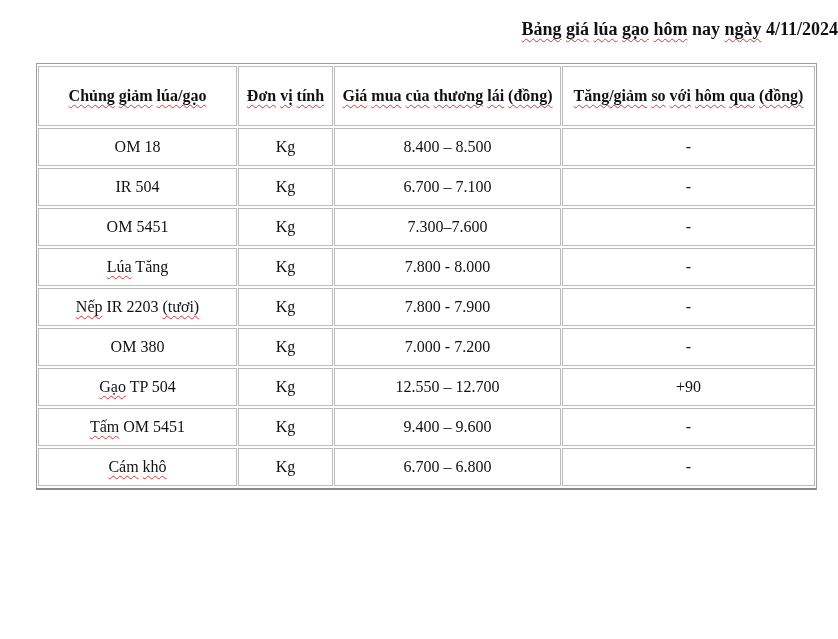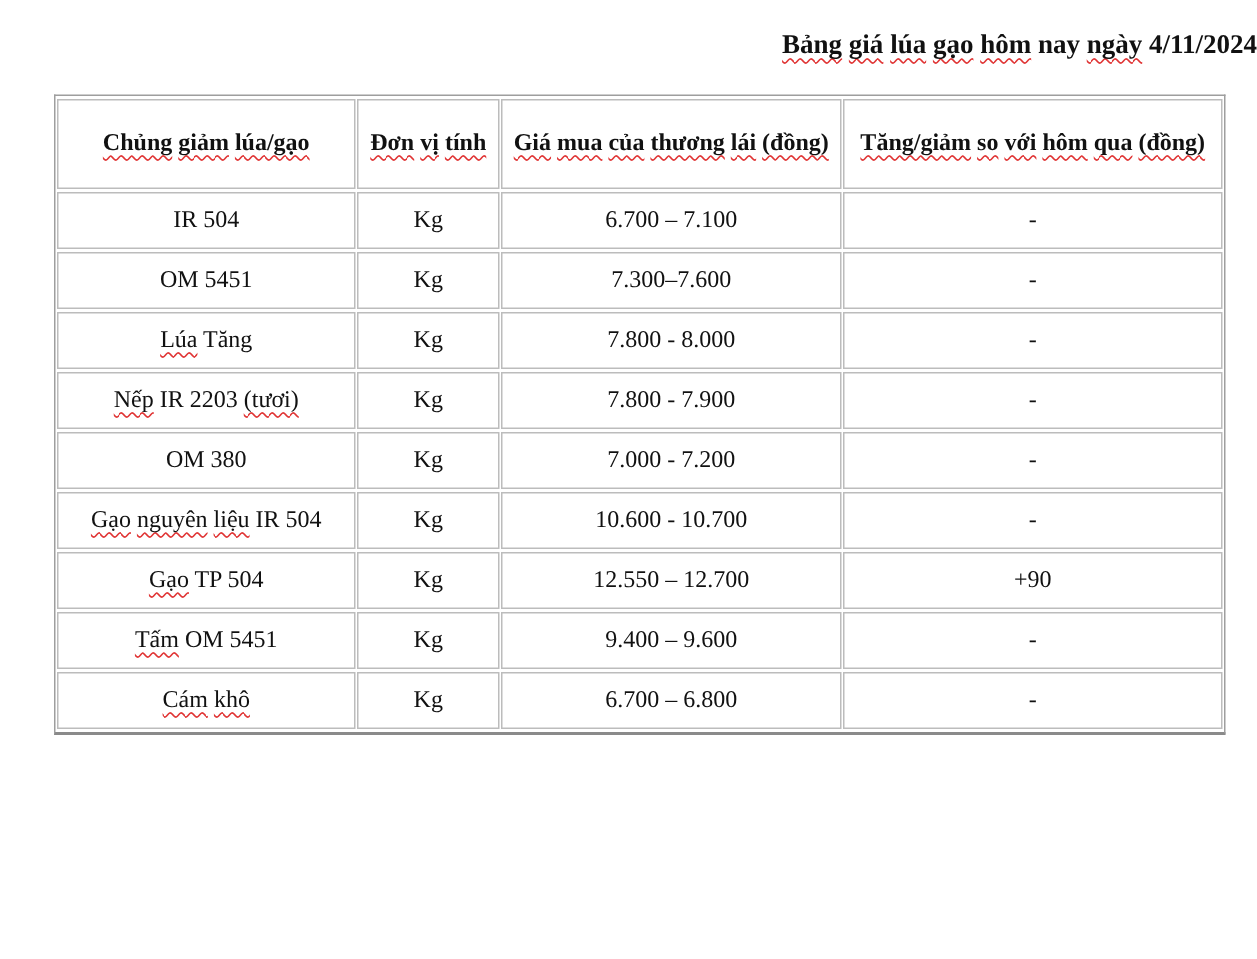--- a/index.html
+++ b/index.html
@@ -75,20 +75,26 @@
     <thead>
       <tr>
         <th><span class="sp">Chủng</span> <span class="sp">giảm</span> <span class="sp">lúa/gạo</span></th>
         <th><span class="sp">Đơn</span> <span class="sp">vị</span> <span class="sp">tính</span></th>
         <th><span class="sp">Giá</span> <span class="sp">mua</span> <span class="sp">của</span> <span class="sp">thương</span> <span class="sp">lái</span> <span class="sp">(đồng)</span></th>
         <th><span class="sp">Tăng/giảm</span> <span class="sp">so</span> <span class="sp">với</span> <span class="sp">hôm</span> <span class="sp">qua</span> <span class="sp">(đồng)</span></th>
       </tr>
     </thead>
     <tbody>
         <tr>
+          <td><span>OM 18</span></td>
+          <td>Kg</td>
+          <td>8.400 – 8.500</td>
+          <td>-</td>
+        </tr>
+        <tr>
           <td><span>IR 504</span></td>
           <td>Kg</td>
           <td>6.700 – 7.100</td>
           <td>-</td>
         </tr>
         <tr>
           <td><span>OM 5451</span></td>
           <td>Kg</td>
           <td>7.300–7.600</td>
           <td>-</td>
@@ -105,26 +111,20 @@
           <td>7.800 - 7.900</td>
           <td>-</td>
         </tr>
         <tr>
           <td><span>OM 380</span></td>
           <td>Kg</td>
           <td>7.000 - 7.200</td>
           <td>-</td>
         </tr>
         <tr>
-          <td><span class="sp">Gạo</span> <span class="sp">nguyên</span> <span class="sp">liệu</span> <span>IR 504</span></td>
-          <td>Kg</td>
-          <td>10.600 - 10.700</td>
-          <td>-</td>
-        </tr>
-        <tr>
           <td><span class="sp">Gạo</span> <span>TP 504</span></td>
           <td>Kg</td>
           <td>12.550 – 12.700</td>
           <td>+90</td>
         </tr>
         <tr>
           <td><span class="sp">Tấm</span> <span>OM 5451</span></td>
           <td>Kg</td>
           <td>9.400 – 9.600</td>
           <td>-</td>

